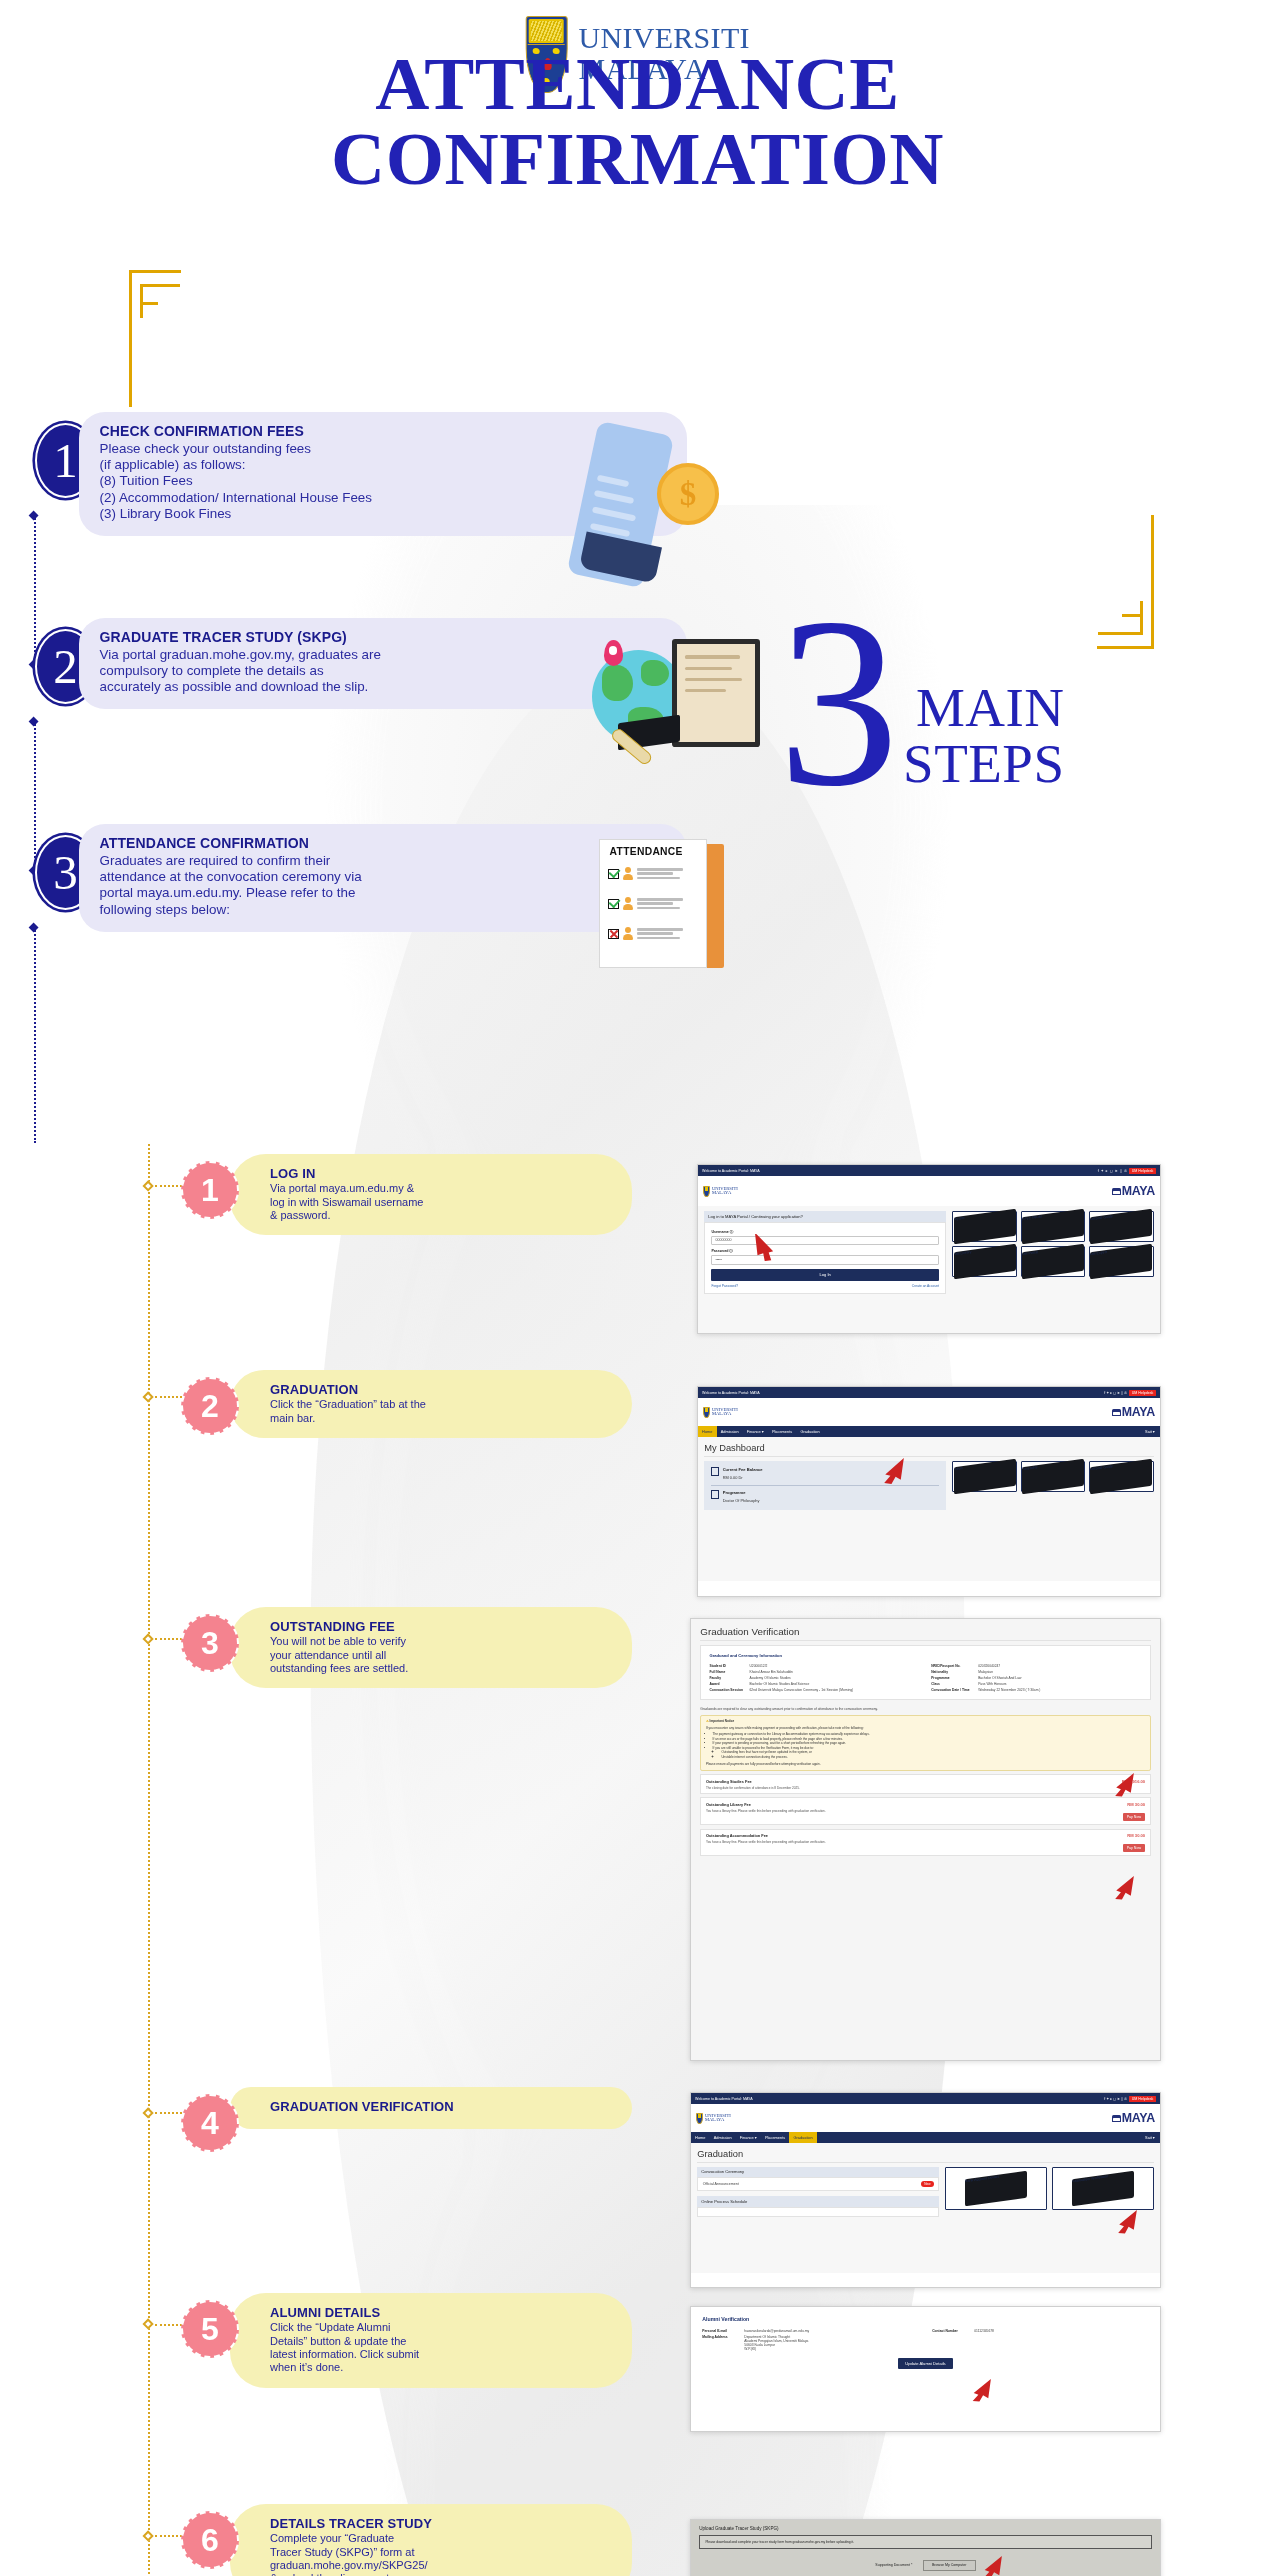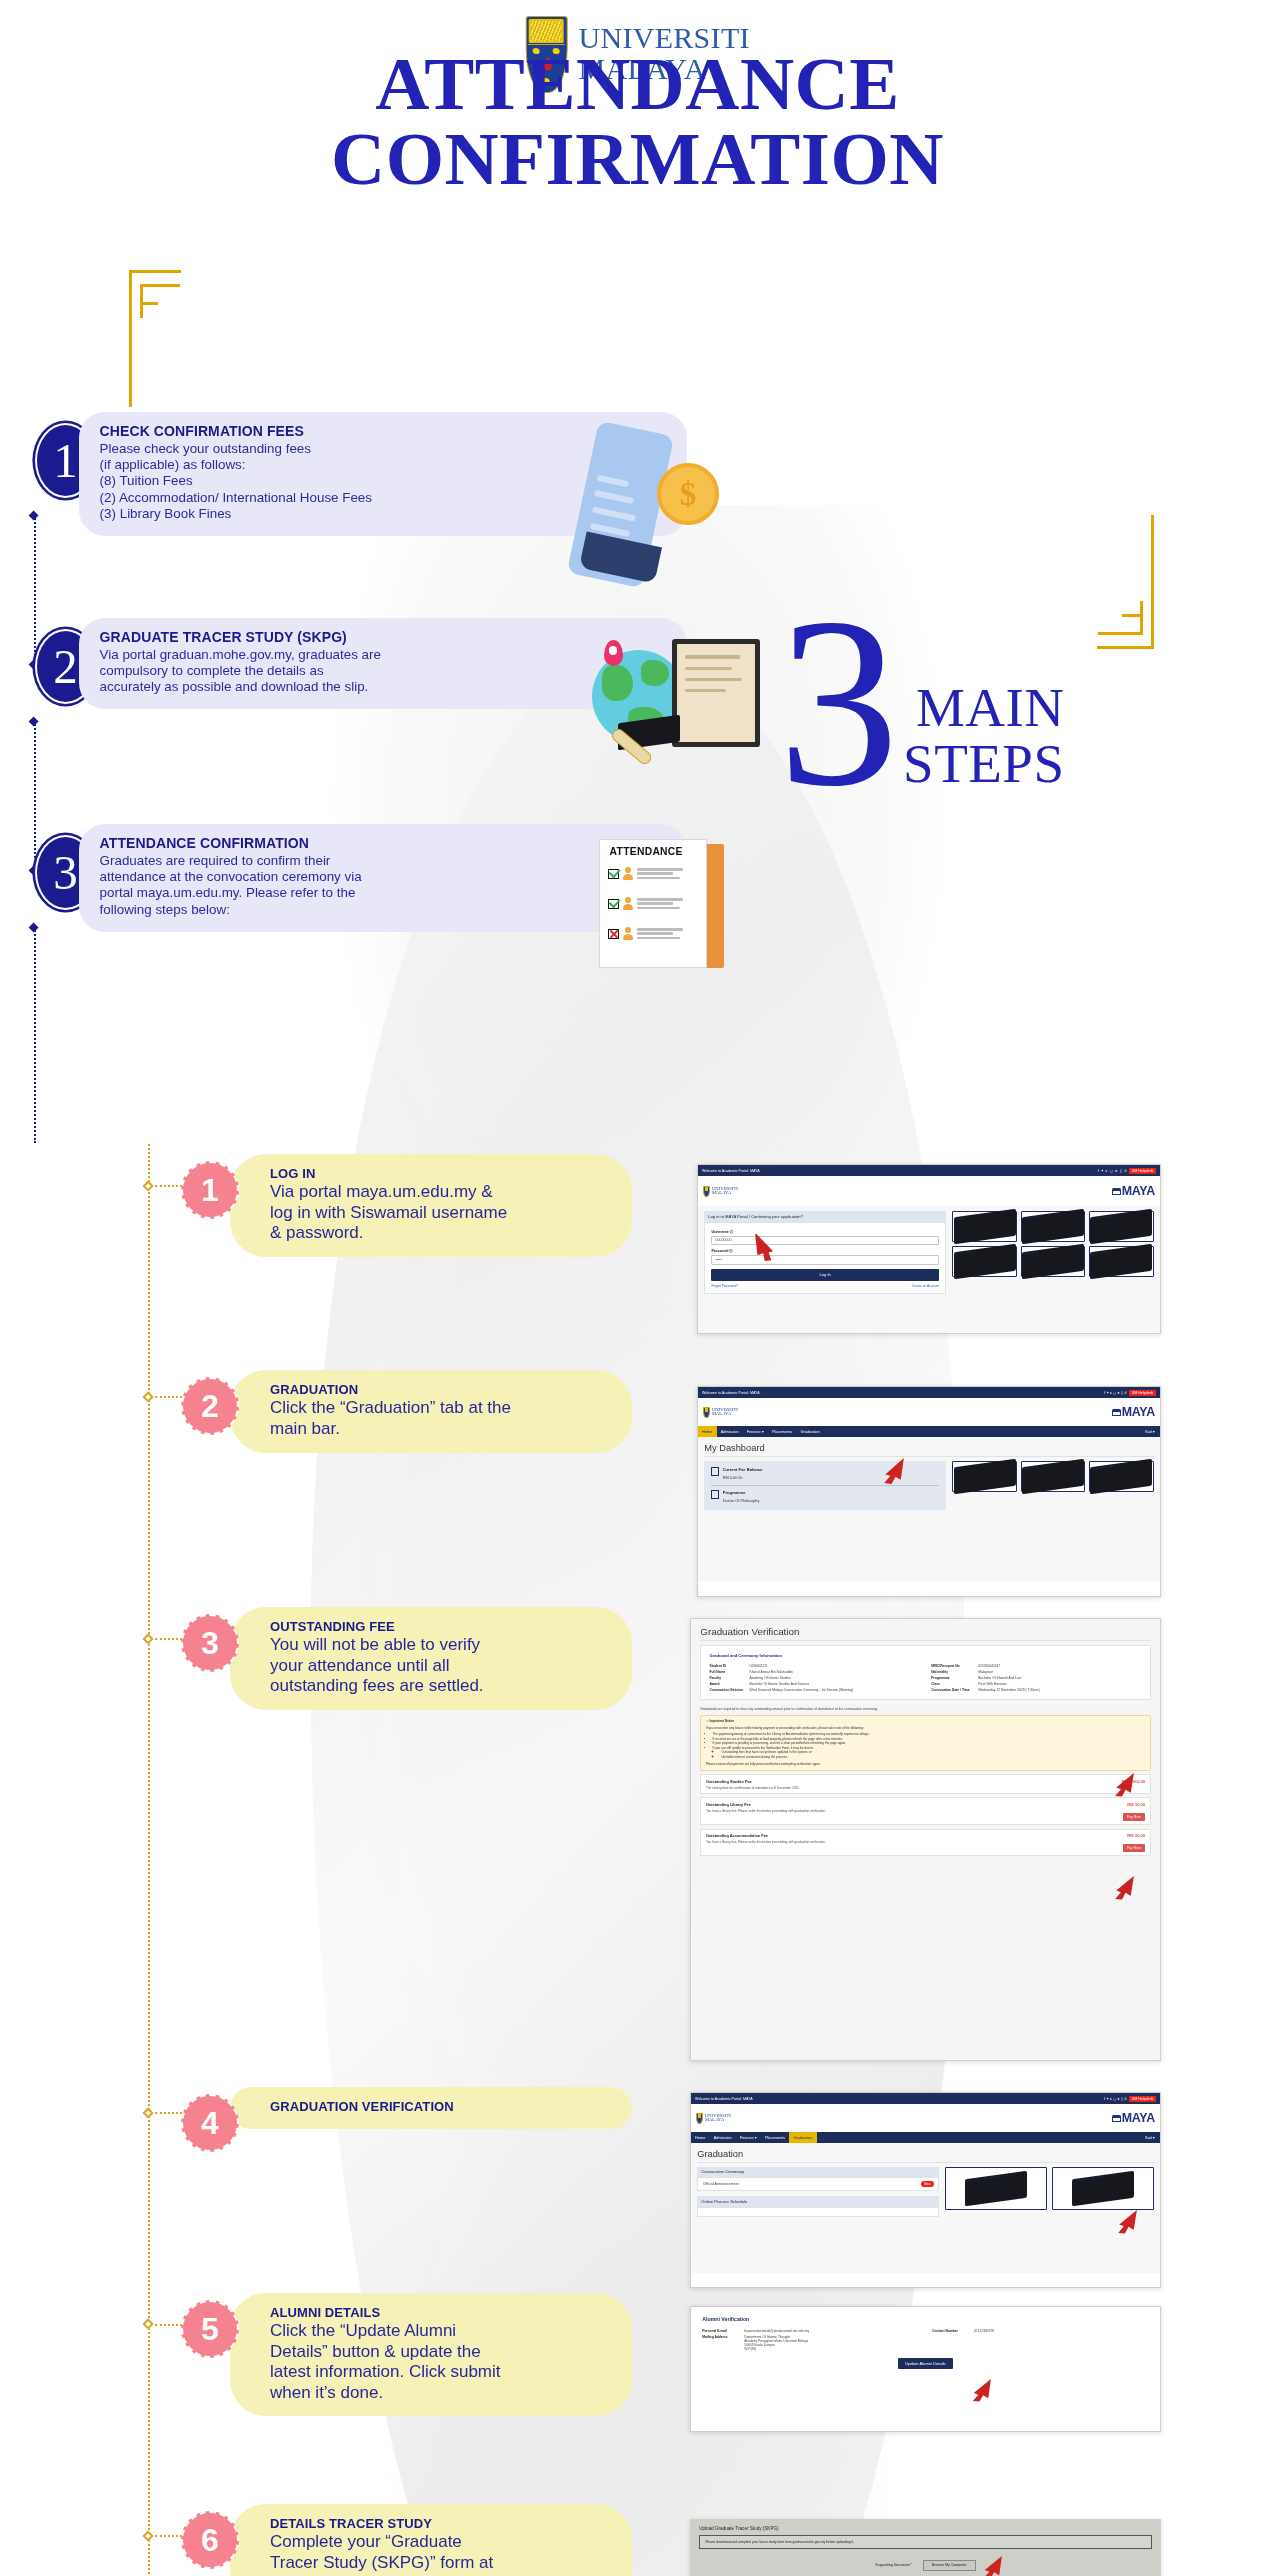--- a/index.html
+++ b/index.html
@@ -133,21 +133,21 @@
   .tl-line{ position:absolute; left:148px; width:0; border-left:2.6px dotted #d9a520; z-index:4;}
   .tl-dia{ position:absolute; width:8.2px;height:8.2px;background:#fff;border:2.1px solid #d9a520;transform:rotate(45deg);z-index:6;}
   .tl-conn{ position:absolute; height:0; border-top:2.1px dotted #d9a520; z-index:5;}
 
   .step{ position:absolute; z-index:9; }
   .step-bubble{
     position:absolute; left:49px; top:0; background:#f6f1b6; border-radius:36px;
     padding:12.4px 24px 13.4px 40px;
   }
   .step-title{ color:#1a1a8c; font-weight:bold; font-size:13px; letter-spacing:0.1px; margin-bottom:1px;}
-  .step-body{ color:#27279b; font-size:17px; line-height:1.2;}
+  .step-body{ color:#27279b; font-size:11px; line-height:1.2;}
   .step-badge{
     position:absolute; left:0; top:7.2px; width:58px;height:58px; border-radius:50%;
     background:#f4838f; border:2.1px dashed #fff;
     display:flex; align-items:center; justify-content:center;
     color:#fff; font-size:32px; font-weight:bold; font-family:"Liberation Sans", sans-serif;
     z-index:10;
   }
 
   
   .shot{ position:absolute; background:#fff; border:0.5px solid #cfcfcf; overflow:hidden; z-index:8;

